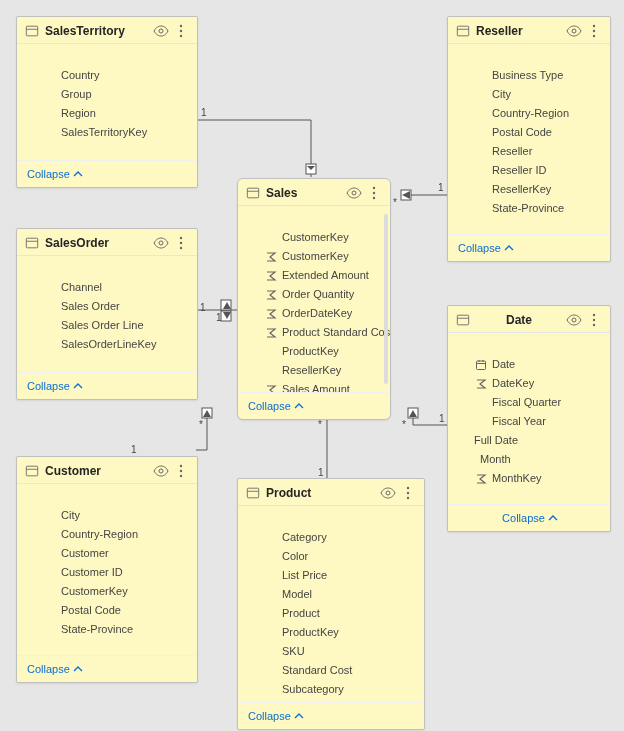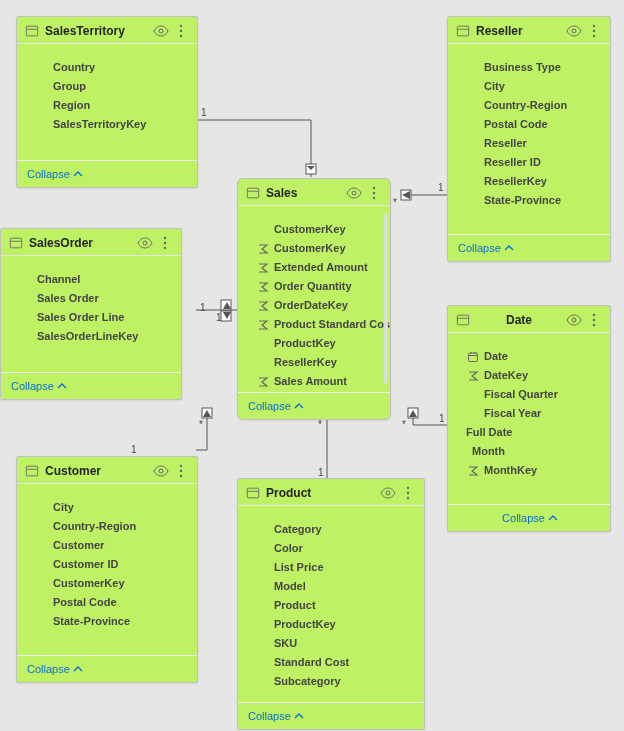--- a/index.html
+++ b/index.html
@@ -14,21 +14,21 @@
     position: relative;
     overflow: hidden;
   }
   .canvas {
     position: relative;
     width: 624px;
     height: 731px;
   }
   .card {
     position: absolute;
-    background: #bef264;
+    background: #fef9c3;
     border: 1px solid #c0c0c0;
     border-radius: 2px;
     box-shadow: 0 1px 2px rgba(0,0,0,0.08);
     display: flex;
     flex-direction: column;
   }
   .card-header {
     display: flex;
     align-items: center;
     padding: 6px 8px 4px 8px;
@@ -61,23 +61,22 @@
     flex: 0 0 16px;
   }
   .card-body {
     flex: 1;
     overflow: hidden;
     position: relative;
     padding: 6px 0 2px 0;
   }
   .field-list {
     list-style: none;
-    margin: 8px;
+    margin: 16px;
     padding: 0;
-    font-weight: bold;
   }
   .field-row {
     display: flex;
     align-items: center;
     padding: 1px 8px 1px 10px;
     font-size: 11px;
     color: #444;
     line-height: 17px;
     white-space: nowrap;
   }
@@ -302,21 +301,21 @@
       <span>Collapse</span>
       <span class="chev">
             <svg viewBox="0 0 10 10">
               <path d="M1 7 L5 3 L9 7" fill="none" stroke="currentColor" stroke-width="1.3"></path>
             </svg>
           </span>
     </span>
   </div>
 </div>
 
-<div class="card" style="left:0; top:228px; width:180px; height:170px;">
+<div class="card" style="left:16px; top:228px; width:180px; height:170px;">
   <div class="card-header">
     <span class="tbl-icon">
           <svg viewBox="0 0 16 16">
             <rect x="1.5" y="2.5" width="13" height="11" rx="1" fill="none" stroke="currentColor"></rect>
             <line x1="1.5" y1="6" x2="14.5" y2="6" stroke="currentColor"></line>
           </svg>
         </span>
     <span class="card-title">SalesOrder</span>
     <span class="eye-icon">
           <svg viewBox="0 0 16 16">

